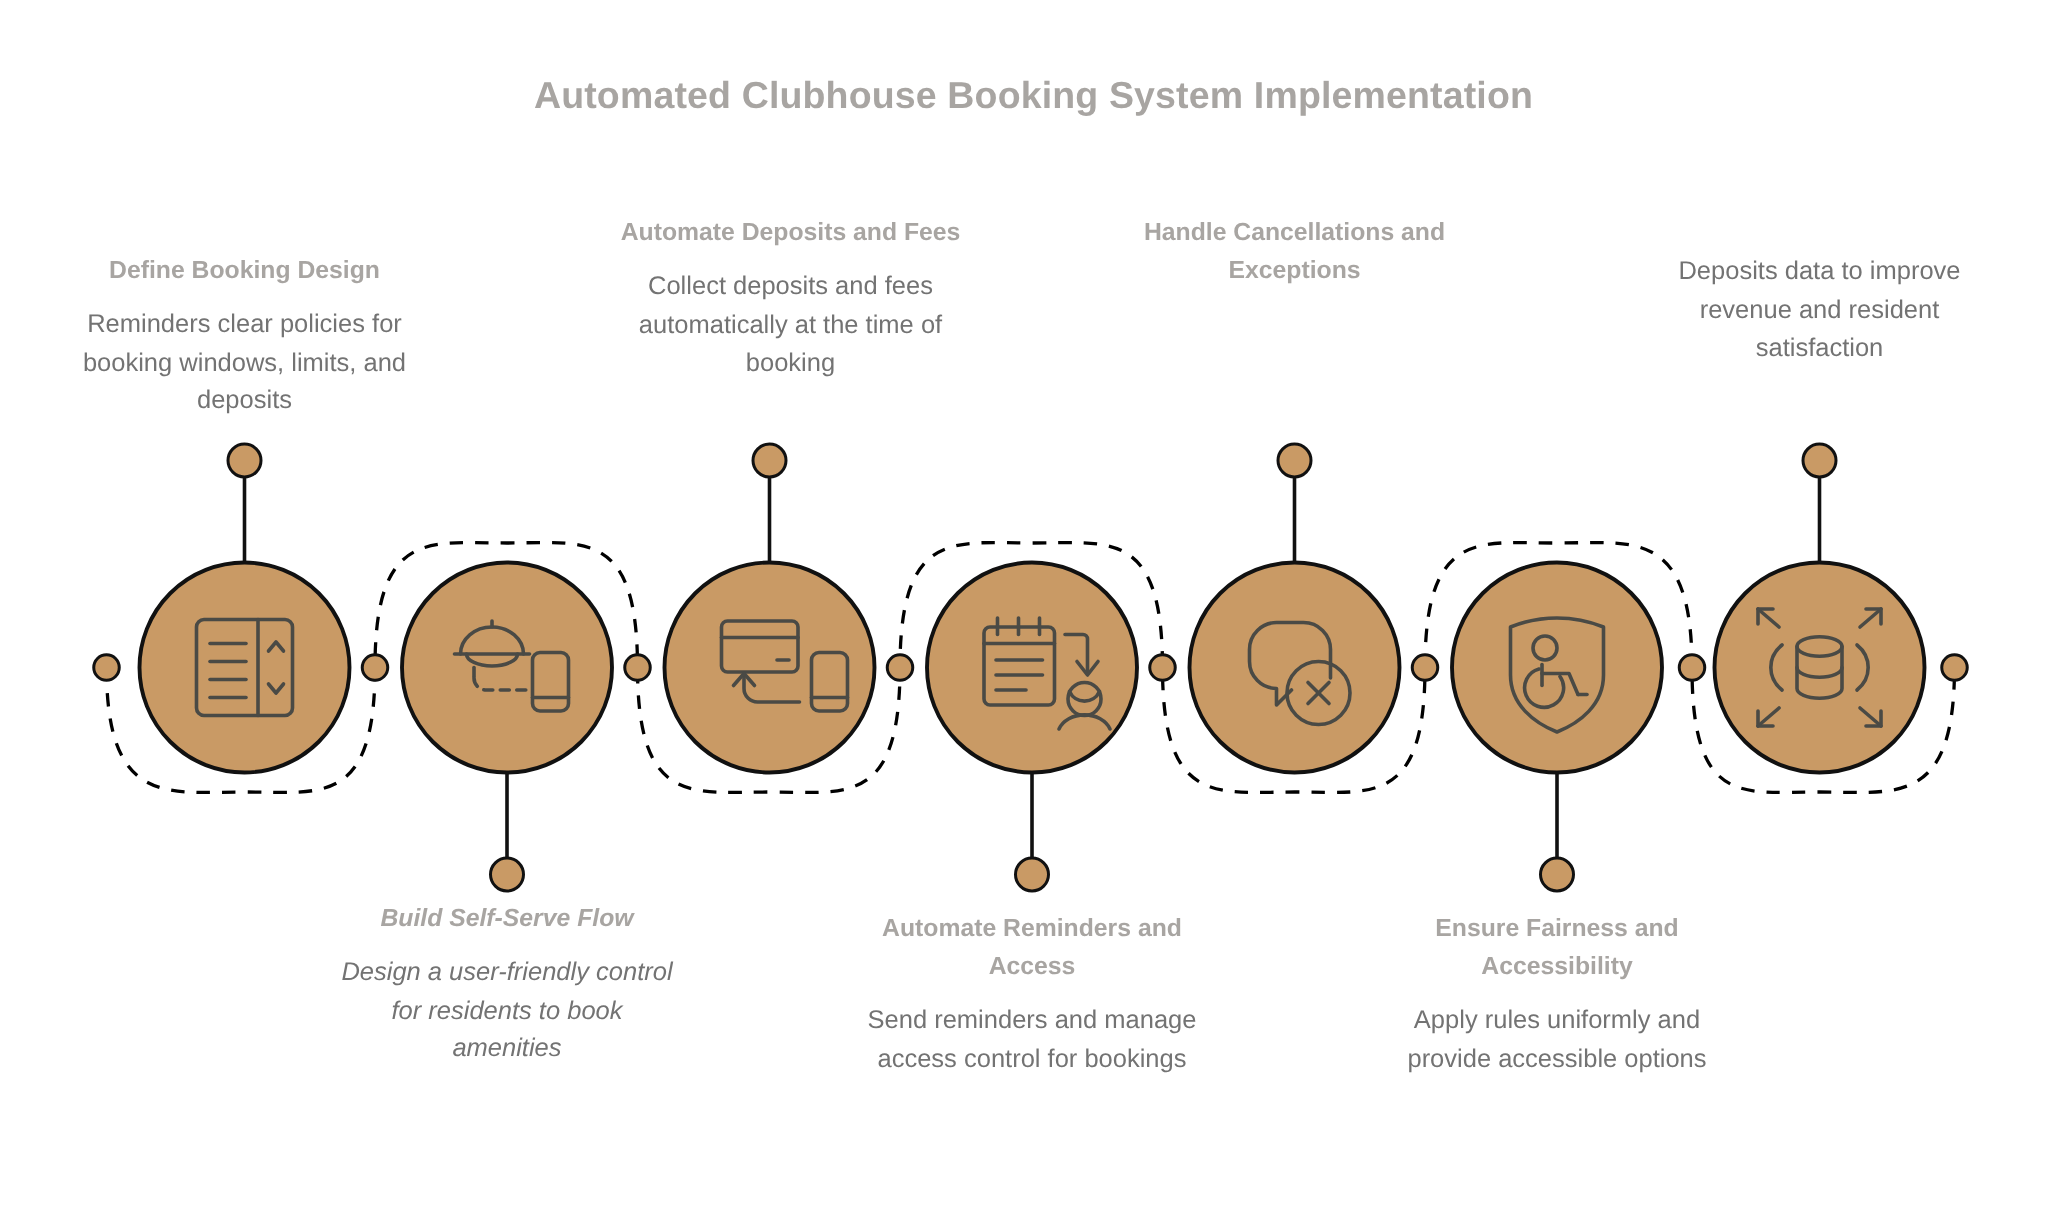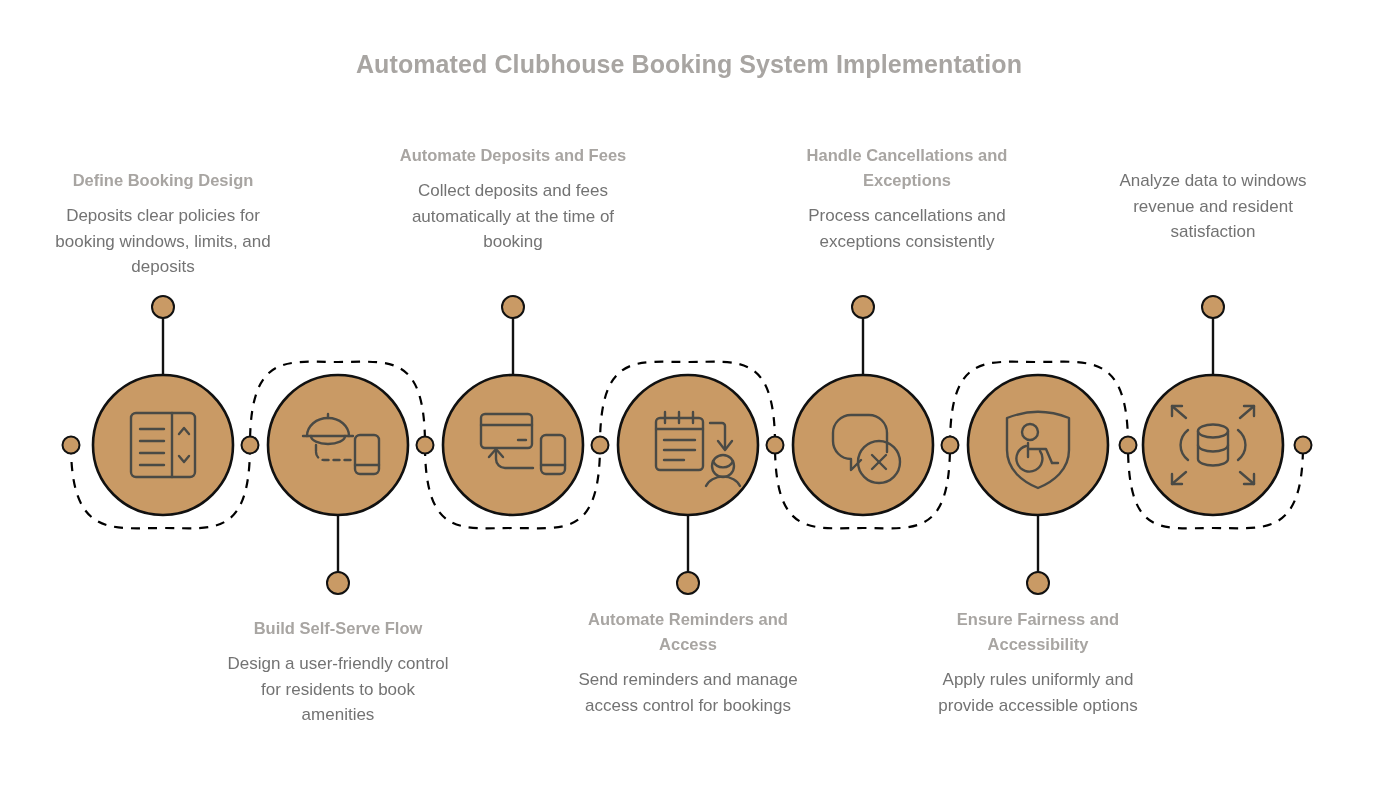--- a/index.html
+++ b/index.html
@@ -215,38 +215,37 @@
         <polyline points="1172,474 1172,484 1182,484"></polyline>
         <line x1="1240" y1="472" x2="1254" y2="484"></line>
         <polyline points="1244,484 1254,484 1254,474"></polyline>
       </g>
     </g>
 
   </svg>
 
   <div class="label-block" style="left:48px; top:168px;">
     <p class="label-head">Define Booking Design</p>
-    <p class="label-desc">Deposits clear policies for booking windows, limits, and deposits</p>
-  </div>
-
-  <div class="label-block" style="left:398px; top:143px;">
+    <p class="label-desc">Reminders clear policies for booking windows, limits, and deposits</p>
+  </div>
+
+  <div class="label-block" style="left:412px; top:143px;">
     <p class="label-head">Automate Deposits and Fees</p>
     <p class="label-desc">Collect deposits and fees automatically at the time of booking</p>
   </div>
 
-  <div class="label-block" style="left:792px; top:143px;">
+  <div class="label-block" style="left:748px; top:143px;">
     <p class="label-head">Handle Cancellations and Exceptions</p>
-    <p class="label-desc">Process cancellations and exceptions consistently</p>
   </div>
 
   <div class="label-block" style="left:1098px; top:168px;">
-    <p class="label-desc">Analyze data to windows revenue and resident satisfaction</p>
-  </div>
-
-  <div class="label-block" style="left:223px; top:616px;">
+    <p class="label-desc">Deposits data to improve revenue and resident satisfaction</p>
+  </div>
+
+  <div class="label-block" style="left:223px; top:600px;font-style:italic;">
     <p class="label-head">Build Self-Serve Flow</p>
     <p class="label-desc">Design a user-friendly control for residents to book amenities</p>
   </div>
 
   <div class="label-block" style="left:923px; top:607px;">
     <p class="label-head">Ensure Fairness and Accessibility</p>
     <p class="label-desc">Apply rules uniformly and provide accessible options</p>
   </div>
 
   <div class="label-block" style="left:573px; top:607px;">

